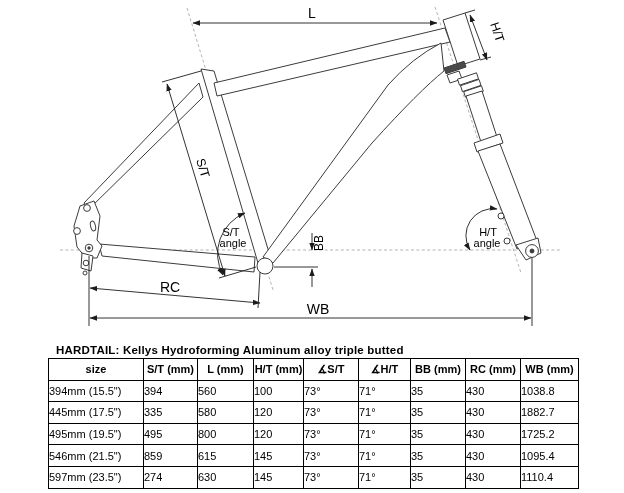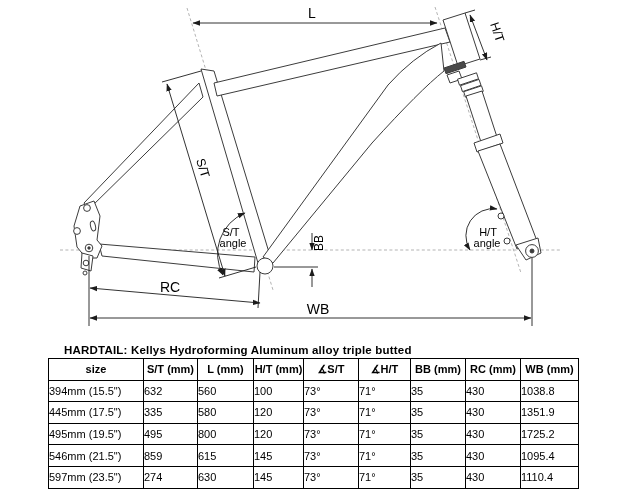--- a/index.html
+++ b/index.html
@@ -3,21 +3,21 @@
 <meta charset="utf-8">
 <style>
   html,body{margin:0;padding:0;background:#fff;width:624px;height:493px;overflow:hidden;
     font-family:"Liberation Sans",sans-serif;}
   #stage{position:relative;width:624px;height:493px;background:#fff;}
   #drawing{position:absolute;left:0;top:0;}
   .dim-label{font-family:"Liberation Sans",sans-serif;fill:#000;}
   .big{font-size:14px;}
   .mid{font-size:12.5px;}
   .small{font-size:11px;}
-  #spec-title{position:absolute;left:64px;top:344px;font-size:11.5px;font-weight:bold;color:#000;
+  #spec-title{position:absolute;left:56px;top:344px;font-size:11.5px;font-weight:bold;color:#000;
     letter-spacing:.2px;white-space:nowrap;}
   #spec-table{position:absolute;left:48px;top:358px;border-collapse:collapse;table-layout:fixed;
     font-size:11px;color:#000;}
   #spec-table th,#spec-table td{border:1px solid #000;vertical-align:middle;
     height:20.6px;padding:0;overflow:hidden;white-space:nowrap;}
   #spec-table th{font-weight:bold;}
 </style>
 </head>
 <body>
 
@@ -145,39 +145,39 @@
           <th>∡S/T</th>
           <th>∡H/T</th>
           <th>BB (mm)</th>
           <th>RC (mm)</th>
           <th>WB (mm)</th>
         </tr>
     </thead>
     <tbody>
         <tr>
           <td>394mm (15.5")</td>
-          <td>632</td>
+          <td>394</td>
           <td>560</td>
           <td>100</td>
           <td>73°</td>
           <td>71°</td>
           <td>35</td>
           <td>430</td>
           <td>1038.8</td>
         </tr>
         <tr>
           <td>445mm (17.5")</td>
           <td>335</td>
           <td>580</td>
           <td>120</td>
           <td>73°</td>
           <td>71°</td>
           <td>35</td>
           <td>430</td>
-          <td>1351.9</td>
+          <td>1882.7</td>
         </tr>
         <tr>
           <td>495mm (19.5")</td>
           <td>495</td>
           <td>800</td>
           <td>120</td>
           <td>73°</td>
           <td>71°</td>
           <td>35</td>
           <td>430</td>

